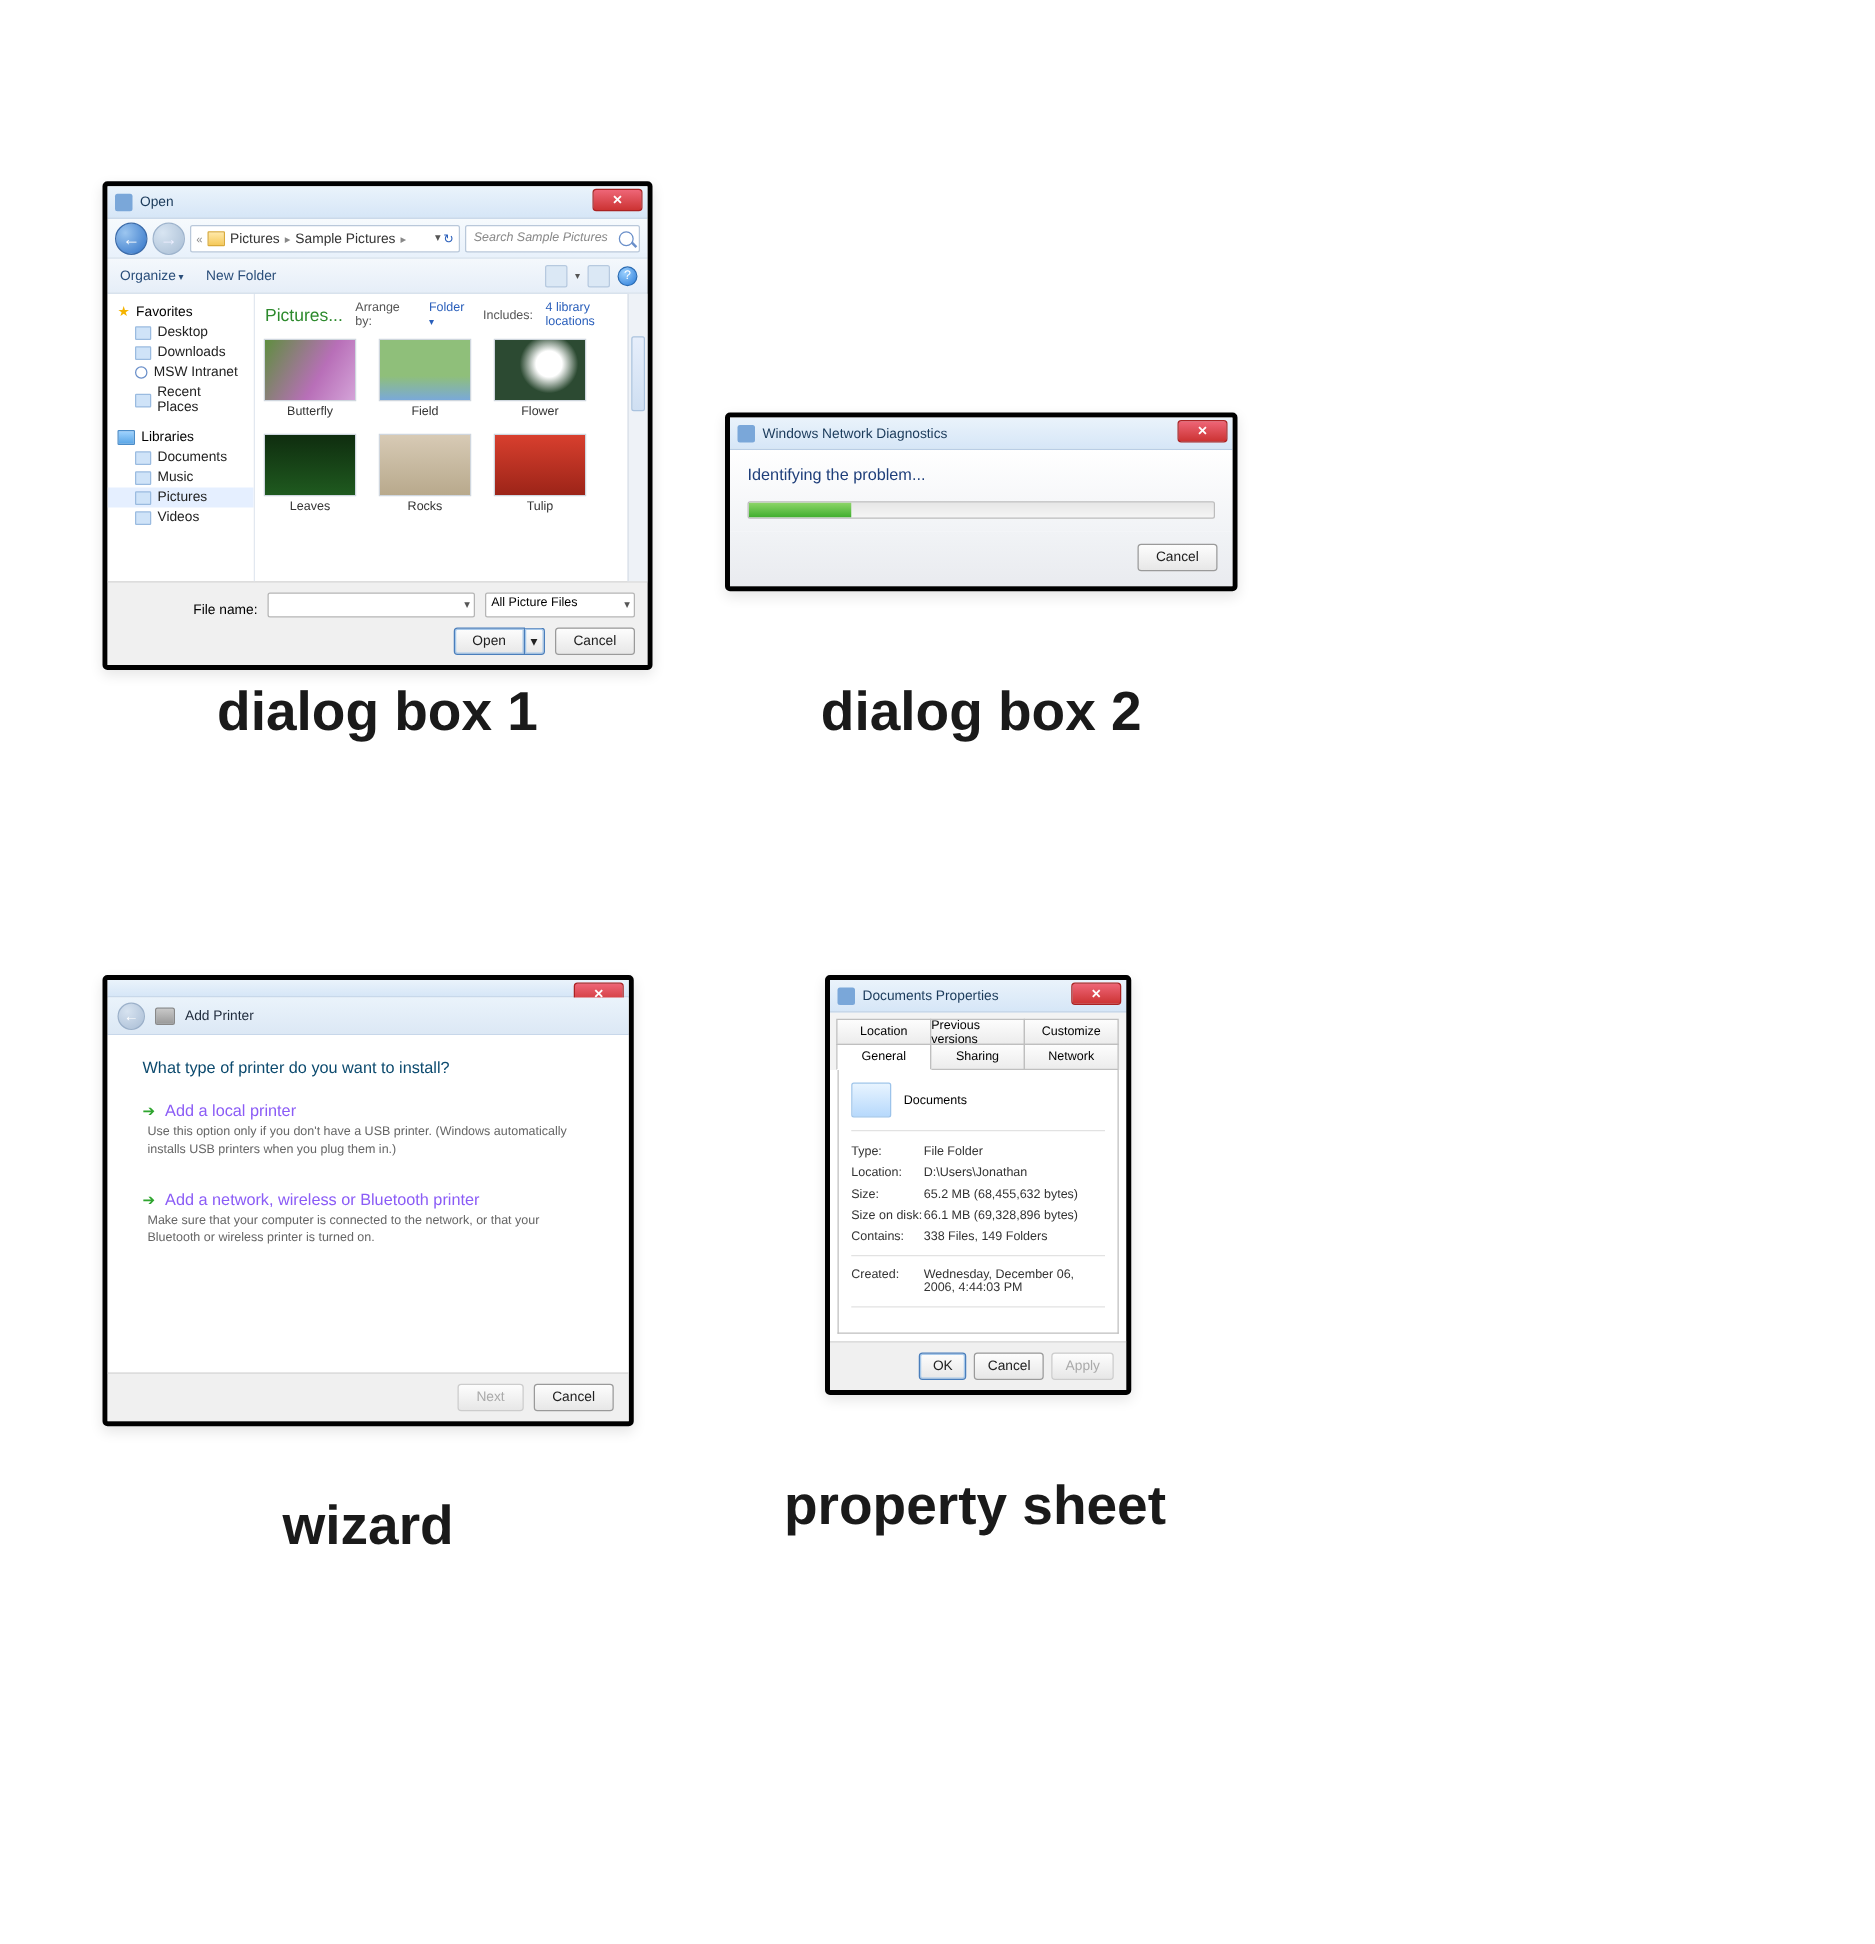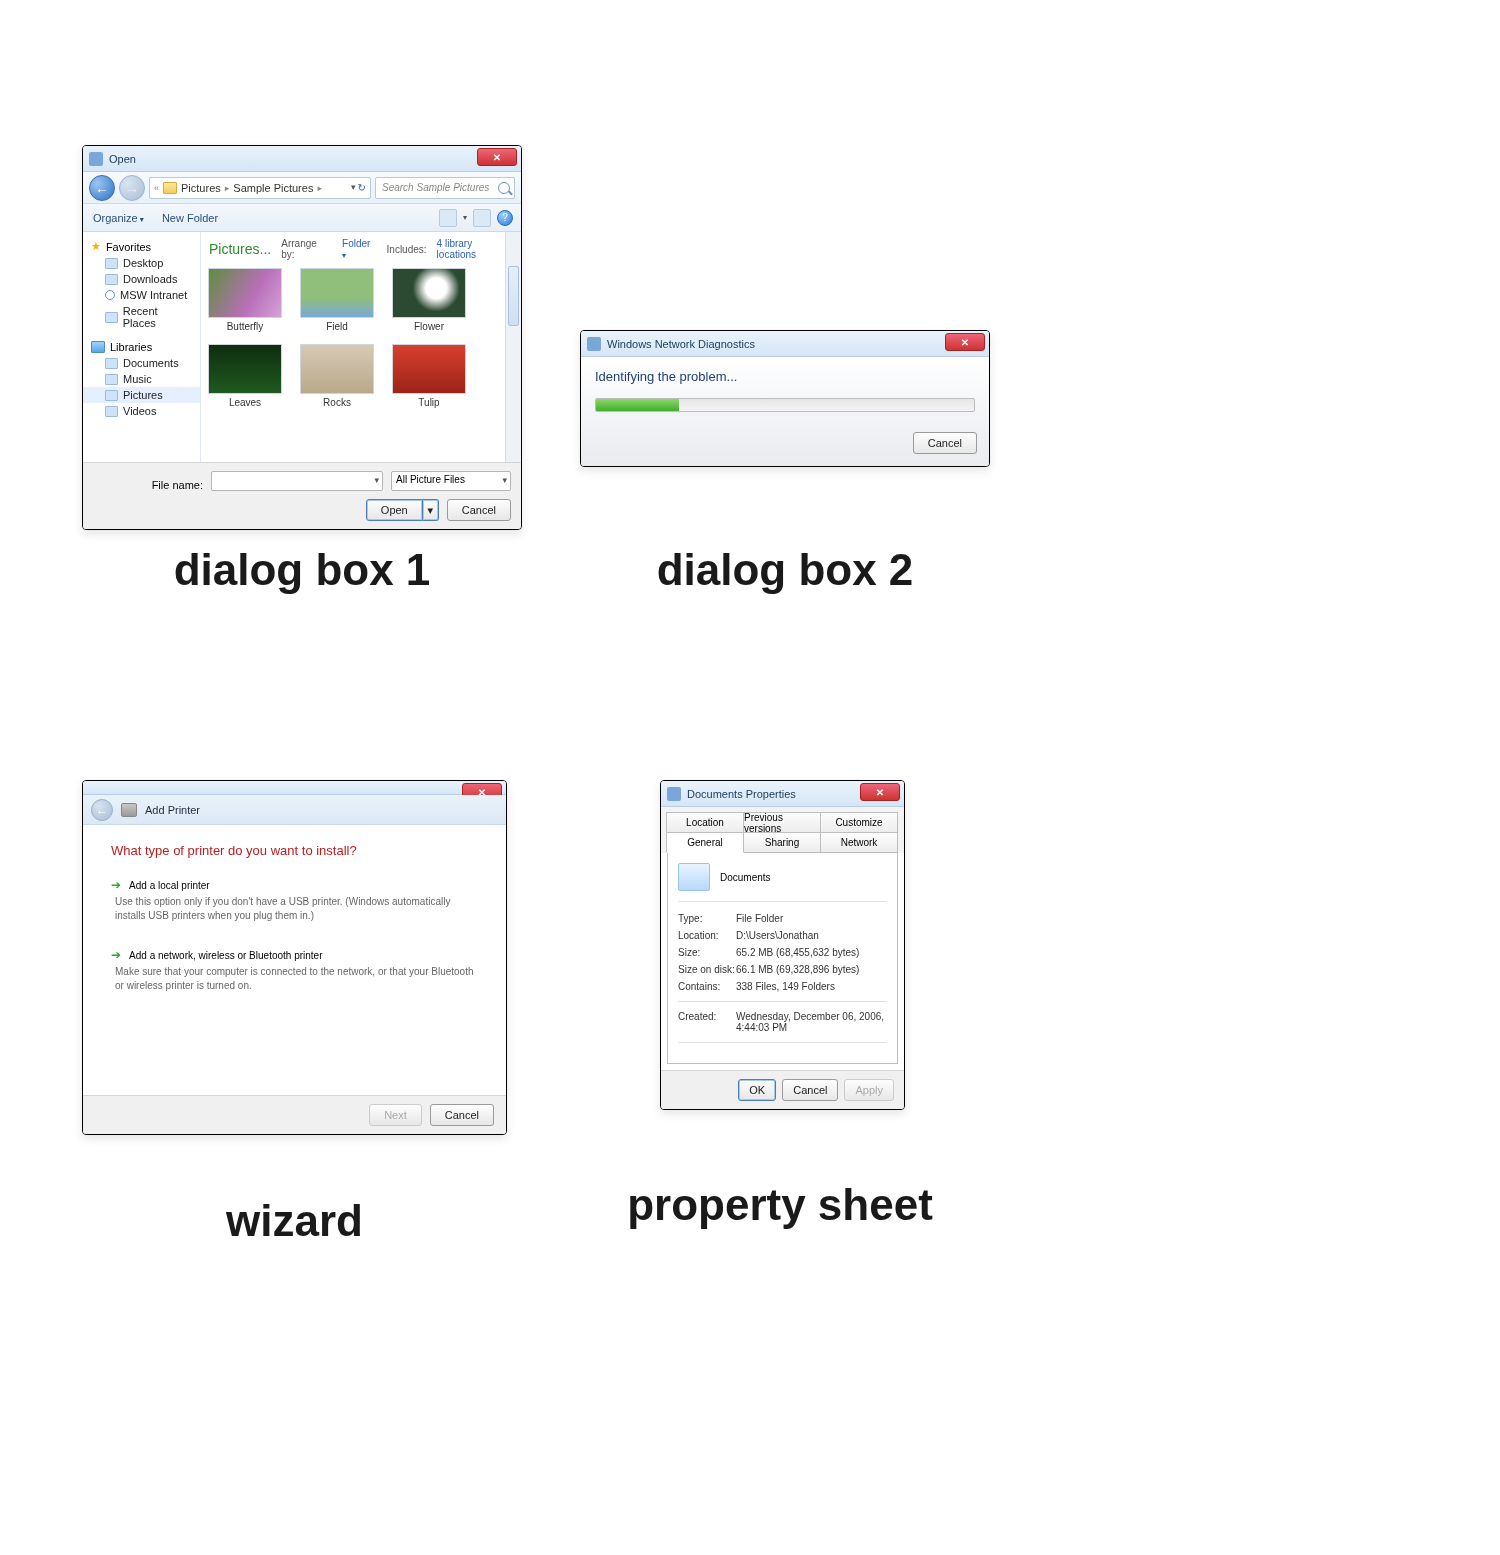--- a/index.html
+++ b/index.html
@@ -1,21 +1,21 @@
 <!DOCTYPE html>
 <html><head>
 <meta charset="utf-8">
 <style>
 *{box-sizing:border-box;margin:0;padding:0;font-family:"Segoe UI",Tahoma,sans-serif}
 body{background:#fff;width:1500px;height:1555px;position:relative}
 .cell{position:absolute}
 .caption{font-size:44px;font-weight:700;text-align:center;color:#1a1a1a}
 
 
-.win{background:#fff;border:1px solid #000000;border-radius:4px;box-shadow:0 4px 10px rgba(0,0,0,.1);overflow:hidden}
+.win{background:#fff;border:4px solid #000000;border-radius:4px;box-shadow:0 4px 10px rgba(0,0,0,.1);overflow:hidden}
 .titlebar{height:26px;background:linear-gradient(#eaf3fb,#d6e6f7);display:flex;align-items:center;padding:0 6px;border-bottom:1px solid #b9cde4;position:relative}
 .titlebar .ticon{width:14px;height:14px;margin-right:6px;background:#7aa7d9;border-radius:2px}
 .titlebar .ttext{font-size:11px;color:#1a3a5a}
 .closebtn{position:absolute;right:4px;top:2px;width:40px;height:18px;background:linear-gradient(#e67,#c33);border:1px solid #a22;border-radius:3px;display:flex;align-items:center;justify-content:center;color:#fff;font-size:10px;font-weight:bold}
 
 .btn{display:inline-flex;align-items:center;justify-content:center;height:22px;padding:0 14px;font-size:11px;background:linear-gradient(#fdfdfd,#e7e7e7);border:1px solid #9a9a9a;border-radius:3px;color:#222}
 .btn.primary{border-color:#4a7ebb;box-shadow:0 0 0 1px #a6c8ea inset}
 .btn.disabled{color:#aaa;border-color:#ccc}
 
 
@@ -80,25 +80,25 @@
 .pbar .fill{position:absolute;left:0;top:0;bottom:0;width:22%;background:linear-gradient(#8ed66a,#3fae2d)}
 .d2 .foot{display:flex;justify-content:flex-end;padding:10px 12px 12px;background:linear-gradient(#f1f3f6,#e9ebef)}
 
 
 .d3{width:425px}
 .d3 .hdr{height:30px;background:linear-gradient(#eaf3fb,#dce8f5);display:flex;align-items:center;padding:0 8px;border-bottom:1px solid #c7d7ea;position:relative;gap:8px}
 .d3 .back{width:22px;height:22px;border-radius:50%;background:radial-gradient(circle at 35% 30%,#d7e3f0,#a9bdd5);border:1px solid #9bb0c9;color:#fff;display:flex;align-items:center;justify-content:center;font-size:12px}
 .d3 .hdr .picon{width:16px;height:14px;background:linear-gradient(#c8c8c8,#9a9a9a);border:1px solid #888;border-radius:2px}
 .d3 .hdr .t{font-size:11px;color:#1e2a3b}
 .d3 .body{padding:18px 28px 10px;background:#fff;min-height:270px}
-.d3 .q{font-size:13px;color:#b91c1c;margin-bottom:20px}
+.d3 .q{font-size:13px;color:#0c4a6e;margin-bottom:20px}
 .opt{margin-bottom:26px}
 .opt .row{display:flex;align-items:center;gap:8px}
 .opt .arrow{color:#2fa52f;font-size:12px}
-.opt .title{font-size:10px;color:#000000}
+.opt .title{font-size:13px;color:#8b5cf6}
 .opt .desc{font-size:10px;color:#666;margin-left:4px;margin-top:3px;line-height:1.35}
 .d3 .foot{background:#f0f0f0;border-top:1px solid #d6d6d6;padding:8px 12px;display:flex;justify-content:flex-end;gap:8px}
 
 
 .d4{width:245px}
 .d4 .tabs{display:grid;grid-template-columns:repeat(3,1fr);grid-template-rows:20px 20px;padding:6px 6px 0;background:#f3f3f3;font-size:10px}
 .d4 .tab{border:1px solid #bfbfbf;background:linear-gradient(#fdfdfd,#ececec);display:flex;align-items:center;justify-content:center;margin:-1px 0 0 -1px}
 .d4 .tab.active{background:#fff;border-bottom-color:#fff;position:relative;z-index:2}
 .d4 .pane{margin:0 6px 6px;border:1px solid #bfbfbf;border-top:none;background:#fff;padding:10px 10px 14px;font-size:10px}
 .hdrrow{display:flex;align-items:center;gap:10px;padding-bottom:10px;border-bottom:1px solid #e2e2e2;margin-bottom:8px}

